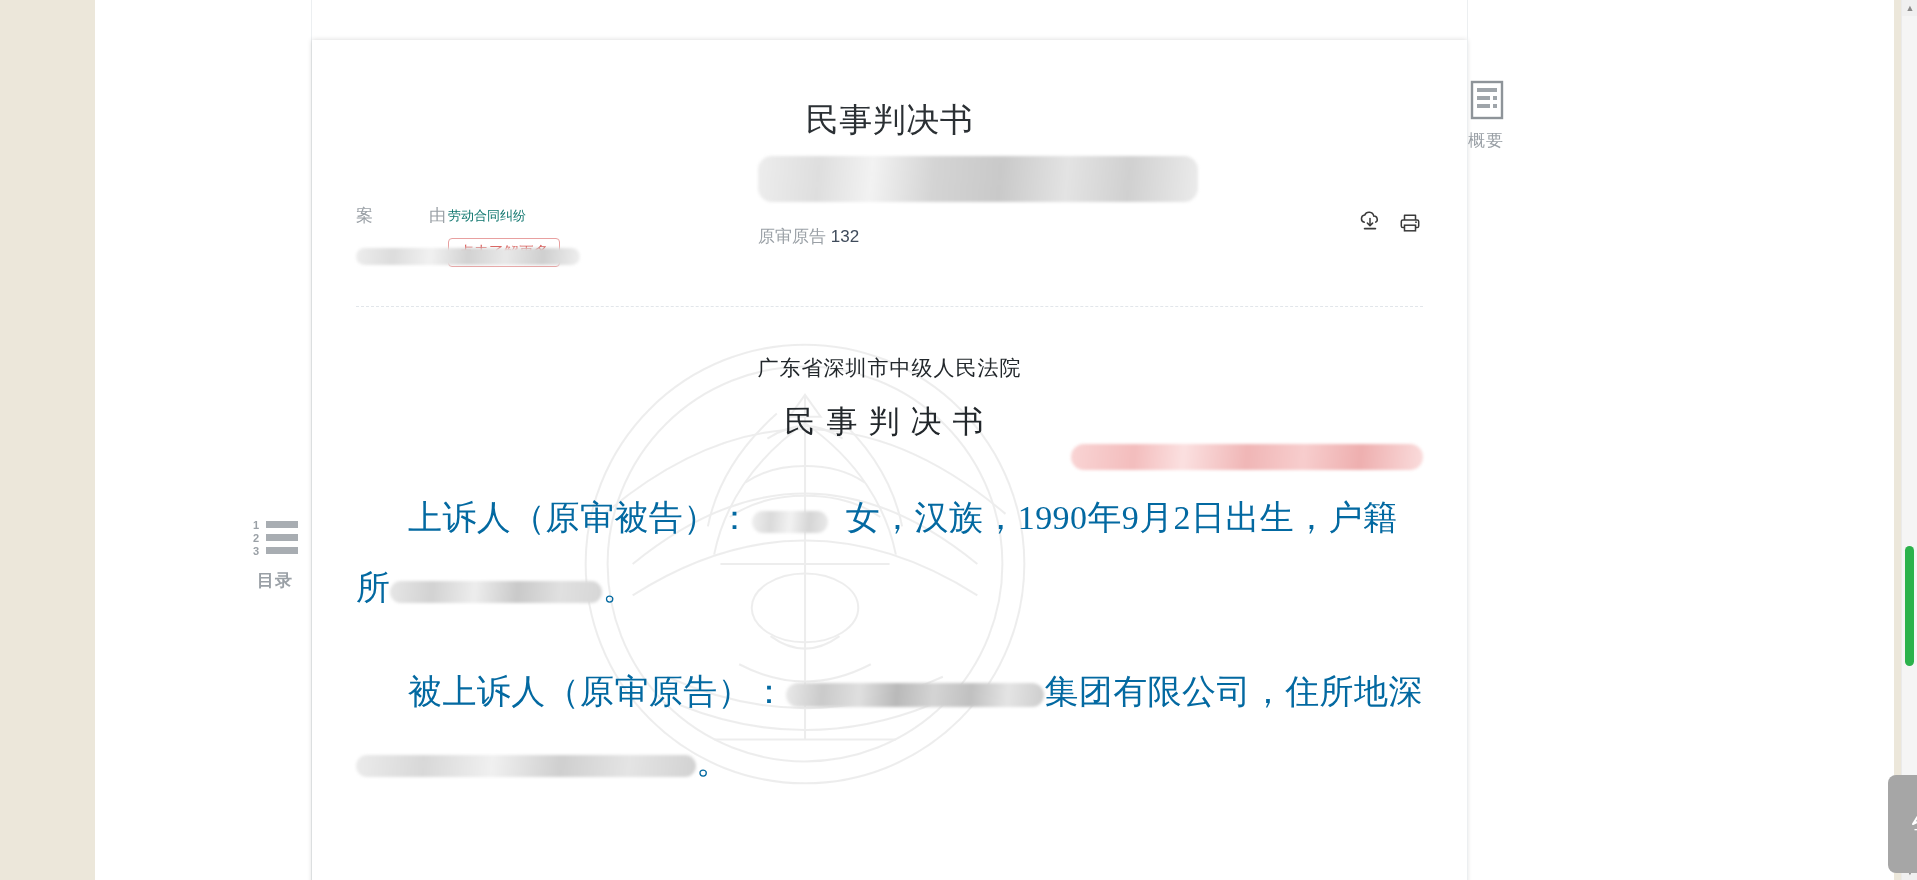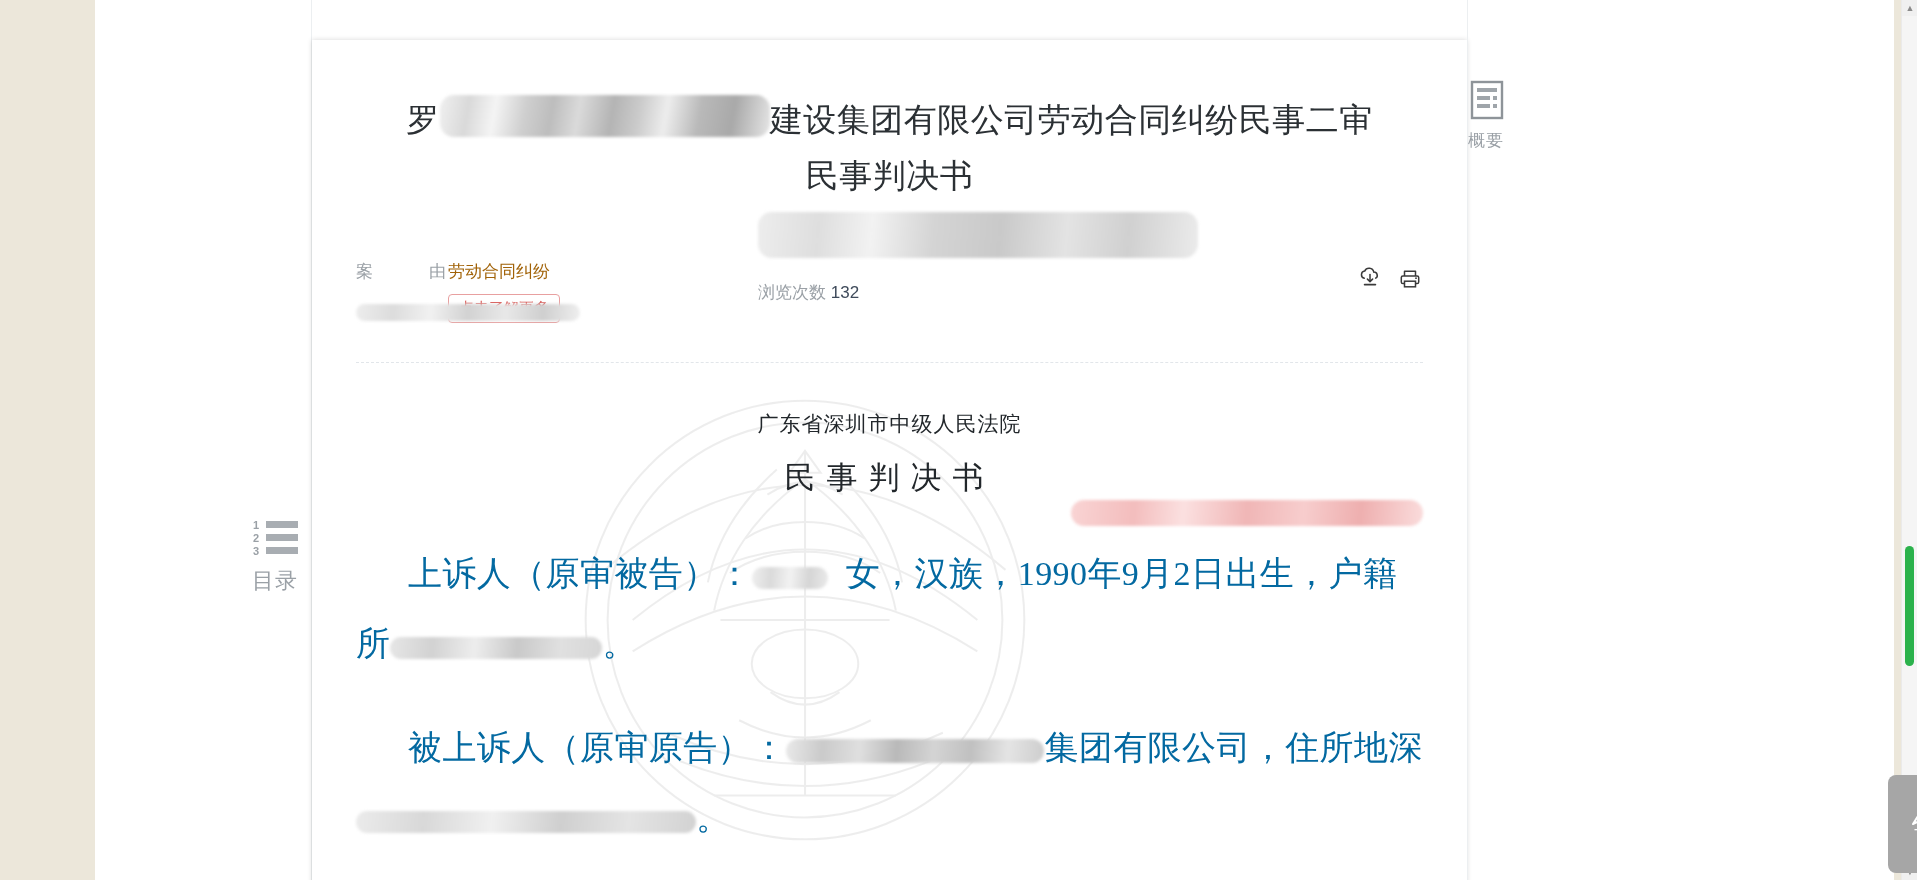--- a/index.html
+++ b/index.html
@@ -35,24 +35,25 @@
   .toc-tool {
     position: absolute;
     left: 0; top: 516px;
     width: 74px;
     text-align: center;
     cursor: pointer;
     user-select: none;
   }
   .toc-icon { display: block; margin: 0 auto 4px; }
   .toc-label {
-    font-size: 22px;
+    font-size: 17px;
     color: #9aa0a6;
     letter-spacing: 1px;
     line-height: 22px;
+    font-weight: bold;
   }
 
   
   .doc-sheet {
     position: absolute;
     left: 312px; top: 40px;
     width: 1155px;
     min-height: 900px;
     background: #ffffff;
     box-shadow: 0 0 5px rgba(0,0,0,.16);
@@ -113,22 +114,22 @@
     flex: 0 0 92px;
     font-size: 17px;
     color: #9aa0a6;
     line-height: 28px;
     display: flex;
     justify-content: space-between;
     padding-right: 2px;
   }
   .meta-val { flex: 1 1 auto; }
   .meta-val-text {
-    font-size: 17px;
-    color: #a16207;
+    font-size: 13px;
+    color: #0f766e;
     line-height: 28px;
   }
   .know-more {
     display: inline-block;
     margin-top: 8px;
     padding: 3px 10px 4px;
     font-size: 15px;
     line-height: 20px;
     color: #d9534f;
     border: 1px solid #e8a0a0;
@@ -309,41 +310,40 @@
           <rect x="14" y="31" width="32" height="7" fill="#a8adb2"></rect>
         </svg>
       </span>
       <span class="toc-label">目录</span>
     </div>
   </div>
 
   <div class="doc-sheet">
 
     <div class="doc-head">
-      <div class="doc-title"><span>罗</span><span class="redact" style="width:330px;height:42px;"></span><span>建设集团有限公司劳动合同纠纷民事二审</span></div>
       <div class="doc-title-2">民事判决书</div>
     </div>
 
     <div class="meta-block">
       <div class="meta-row">
         <div class="meta-key">
           <span>案</span>
           <span>由</span>
         </div>
         <div class="meta-val">
           <div class="meta-val-text">劳动合同纠纷</div>
           <div class="know-more">点击了解更多</div>
         </div>
       </div>
 
       <div class="case-no-redact"></div>
 
       <div class="redact light head-redact-wide"></div>
 
-      <div class="view-count"><span>浏览次数</span>
+      <div class="view-count"><span>原审原告</span>
         <b>132</b></div>
 
       <div class="doc-actions">
         <span class="act-btn">
           <span>
             <svg width="26" height="26" viewBox="0 0 26 26" fill="none" stroke="#3a3a3a" stroke-width="1.5">
               <path d="M7.3 12.2a3.6 3.6 0 0 1 .4-7.1 4.8 4.8 0 0 1 9.1 1 3.3 3.3 0 0 1 1.9 6.1" stroke-linecap="round"></path>
               <path d="M13 8.6v6.6" stroke-linecap="round"></path>
               <path d="M10.4 13.1 13 15.6l2.6-2.5" stroke-linecap="round" stroke-linejoin="round"></path>
               <path d="M7.6 18.6h10.8" stroke-linecap="round" stroke-width="1.7"></path>

